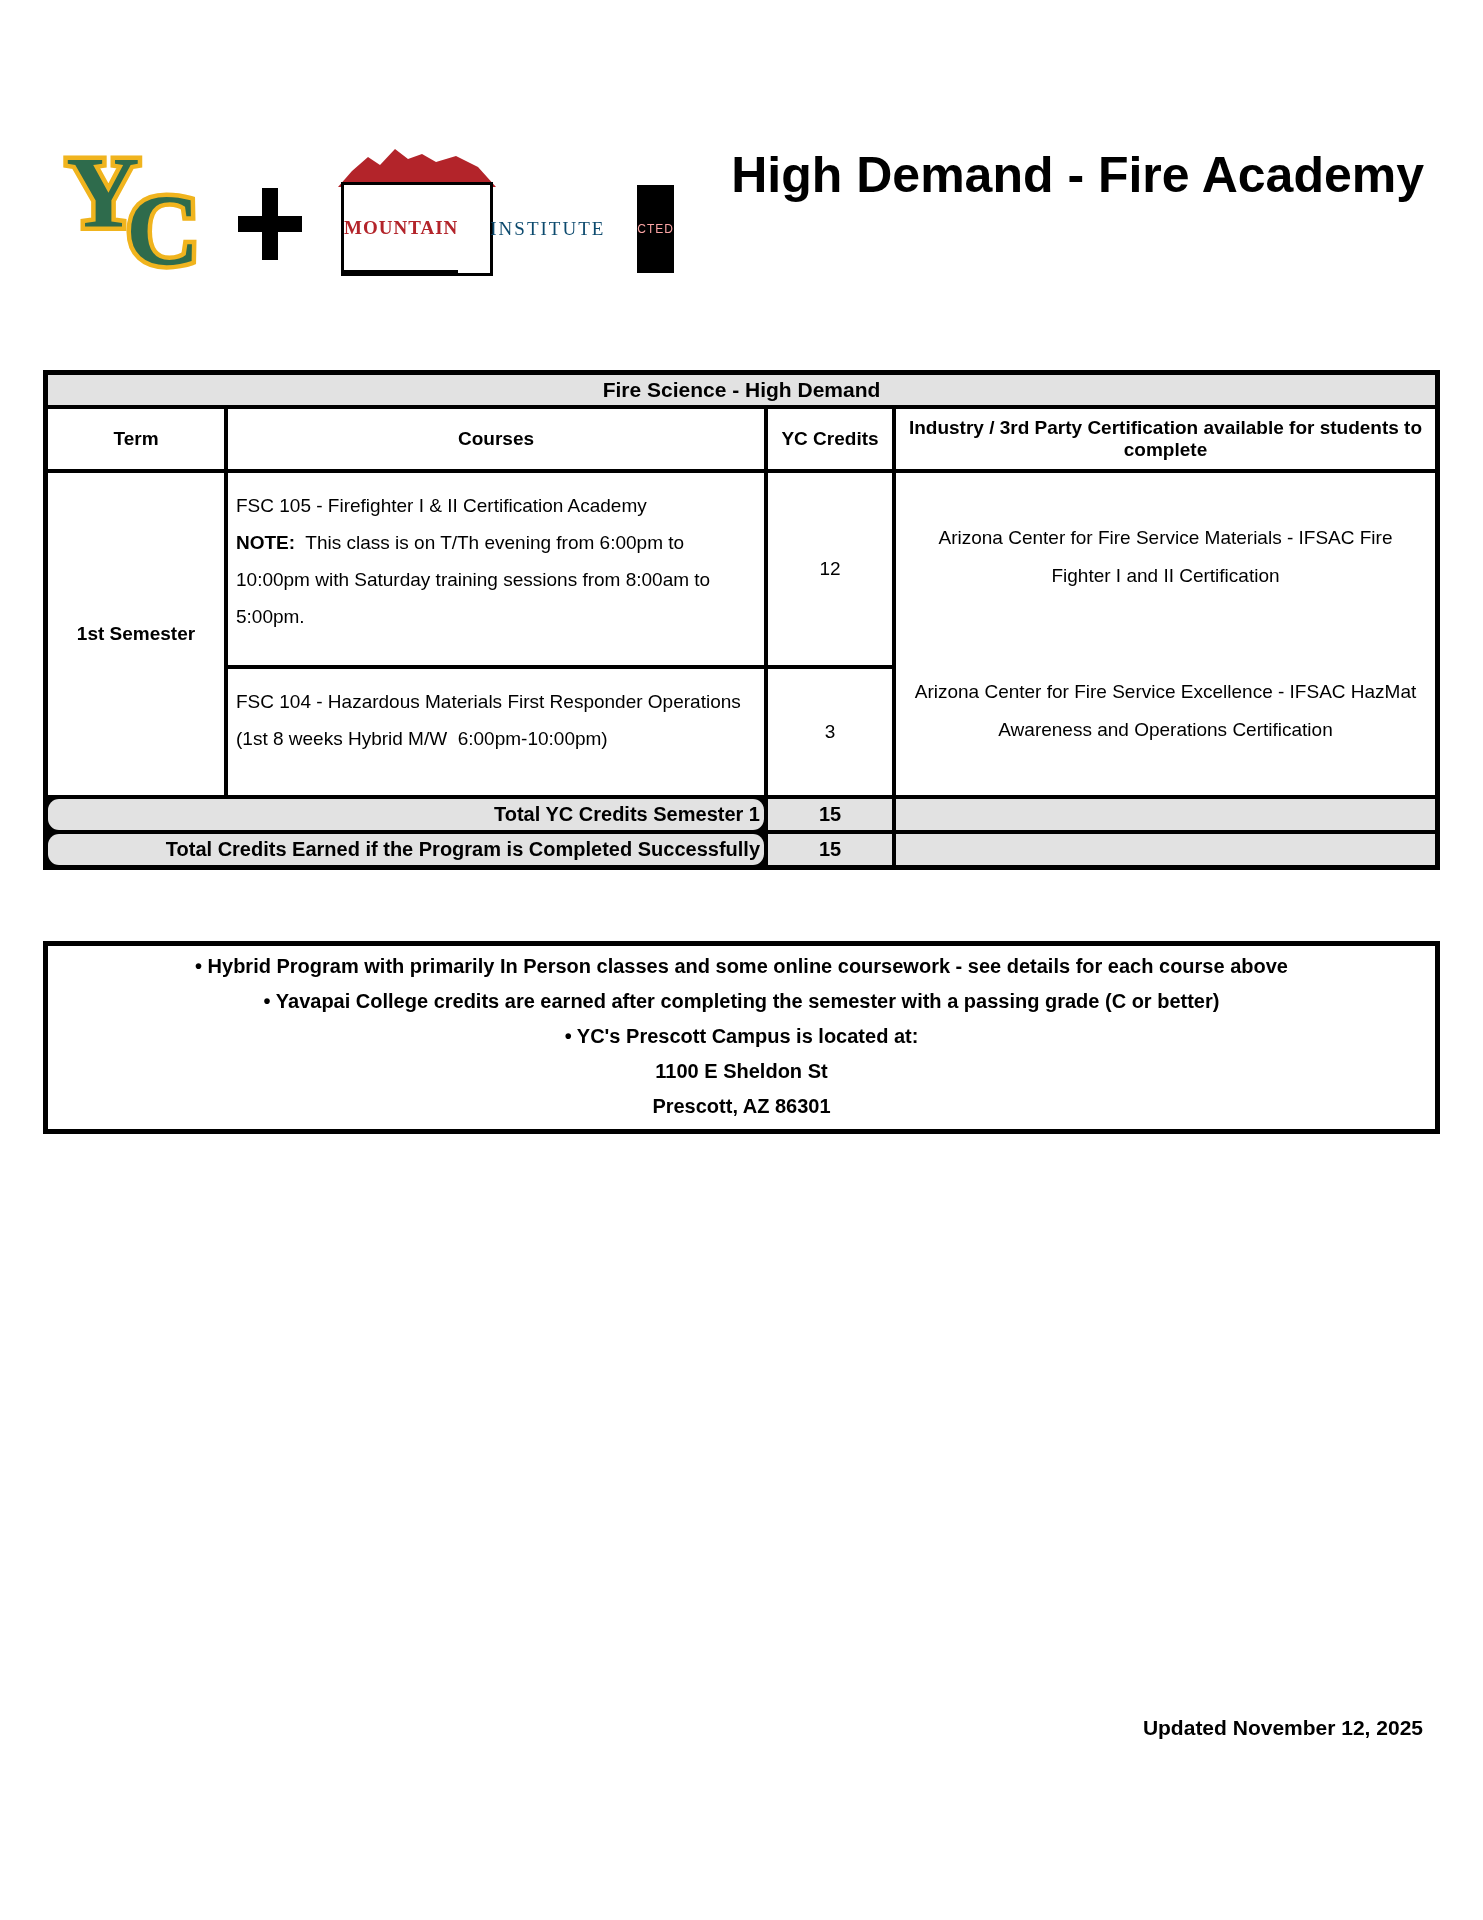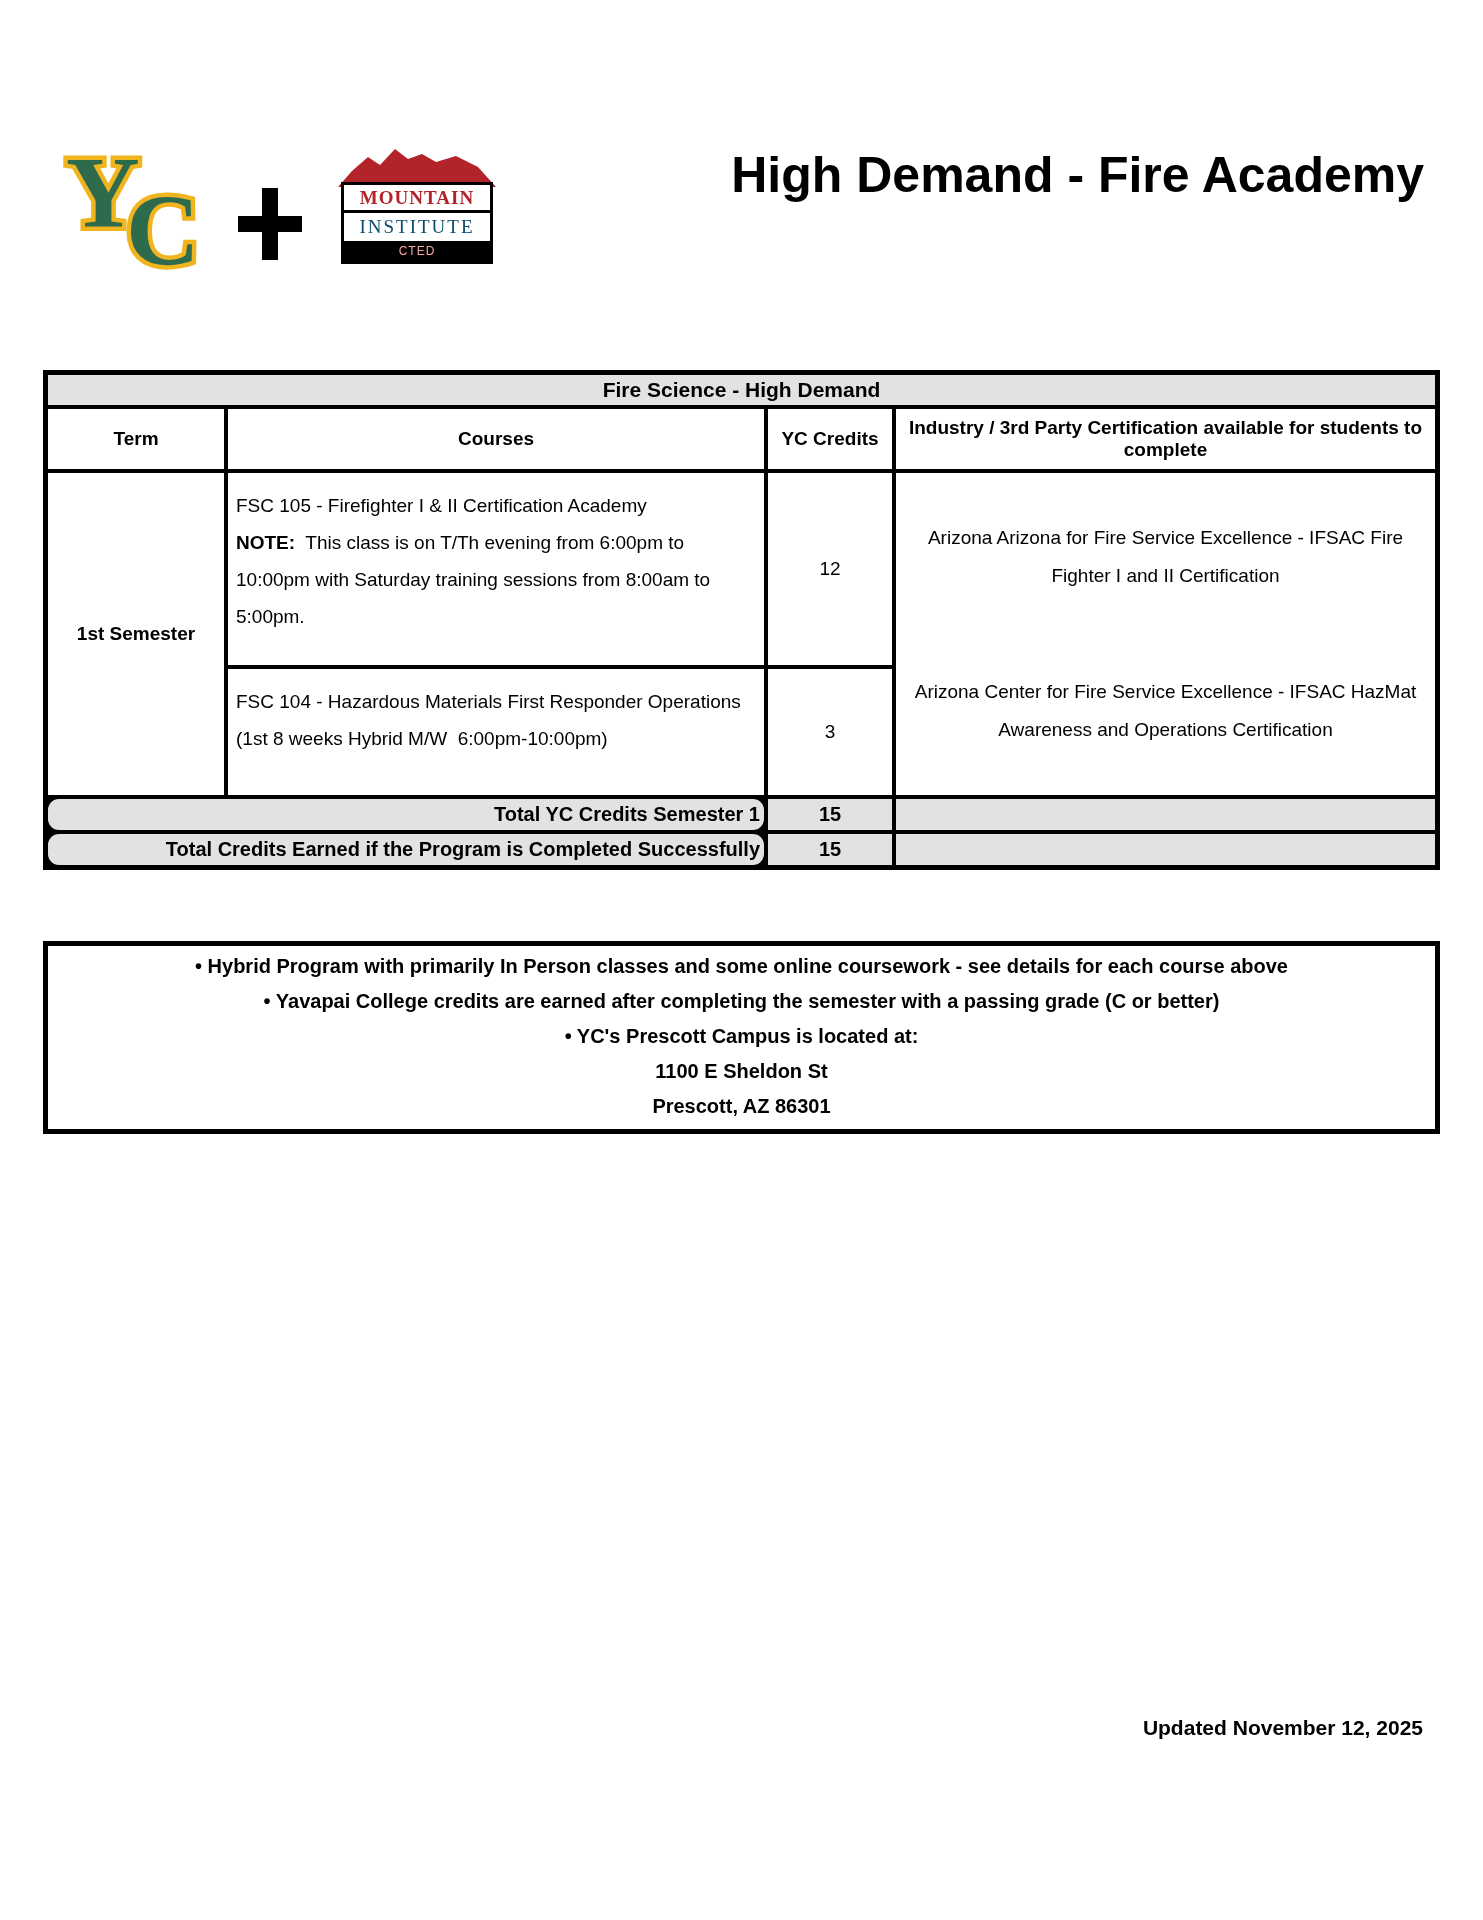--- a/index.html
+++ b/index.html
@@ -20,21 +20,21 @@
   .yc-letter .fill { position: relative; color: #2e6b4c; }
   .yc-y { left: 2px; top: 2px; }
   .yc-c { left: 62px; top: 40px; }
 
   .plus-icon { position: absolute; left: 238px; top: 188px; width: 64px; height: 72px; }
   .plus-icon .bar-v { position: absolute; left: 24px; top: 0; width: 16px; height: 72px; background: #000; }
   .plus-icon .bar-h { position: absolute; left: 0; top: 28px; width: 64px; height: 16px; background: #000; }
 
   .mi-logo { position: absolute; left: 338px; top: 147px; width: 158px; height: 117px; }
   .mi-mountain { position: absolute; left: 0; top: 0; width: 158px; height: 40px; display: block; }
-  .mi-box { position: absolute; left: 3px; top: 35px; width: 152px; height: 82px; border: 3px solid #000; background: #fff; display: flex; flex-direction: column; }
+  .mi-box { position: absolute; left: 3px; top: 35px; width: 152px; height: 94px; border: 3px solid #000; background: #fff; display: flex; flex-direction: row; gap: 32px; }
   .mi-word-1 { flex: 0 0 28px; display: flex; align-items: center; justify-content: center; font-family: "Liberation Serif", serif; font-size: 19px; letter-spacing: 1px; color: #b3242a; border-bottom: 3px solid #000; font-weight: bold; }
   .mi-word-2 { flex: 0 0 28px; display: flex; align-items: center; justify-content: center; font-family: "Liberation Serif", serif; font-size: 19px; letter-spacing: 2px; color: #0c4a6e; }
   .mi-word-3 { flex: 1; background: #000; color: #fca5a5; display: flex; align-items: center; justify-content: center; font-size: 12px; letter-spacing: 1px; }
 
   
   .titles { position: absolute; right: 59px; top: 146px; text-align: right; }
   .page-title { font-size: 50px; font-weight: bold; line-height: 58px; white-space: nowrap; }
   .page-subtitle { font-size: 29px; font-weight: bold; line-height: 42px; white-space: nowrap; }
 
   
@@ -114,21 +114,21 @@
     <div class="cell col-head">Courses</div>
     <div class="cell col-head">YC Credits</div>
     <div class="cell col-head">Industry / 3rd Party Certification available for students to complete</div>
 
     <div class="cell term-cell">1st Semester</div>
 
     <div class="cell course-cell"><span>FSC 105 - Firefighter I &amp; II Certification Academy</span><br><b>NOTE:</b><span>  This class is on T/Th evening from 6:00pm to 10:00pm with Saturday training sessions from 8:00am to 5:00pm.</span></div>
     <div class="cell credit-cell">12</div>
 
     <div class="cell cert-cell">
-      <p>Arizona Arizona for Fire Service Excellence - IFSAC Fire Fighter I and II Certification</p>
+      <p>Arizona Center for Fire Service Materials - IFSAC Fire Fighter I and II Certification</p>
       <p>Arizona Center for Fire Service Excellence - IFSAC HazMat Awareness and Operations Certification</p>
     </div>
 
     <div class="cell course-cell"><span>FSC 104 - Hazardous Materials First Responder Operations (1st 8 weeks Hybrid M/W  6:00pm-10:00pm)</span></div>
     <div class="cell credit-cell">3</div>
 
     <div class="cell gray total-label">Total YC Credits Semester 1</div>
     <div class="cell gray total-value">15</div>
     <div class="cell gray"></div>
 

